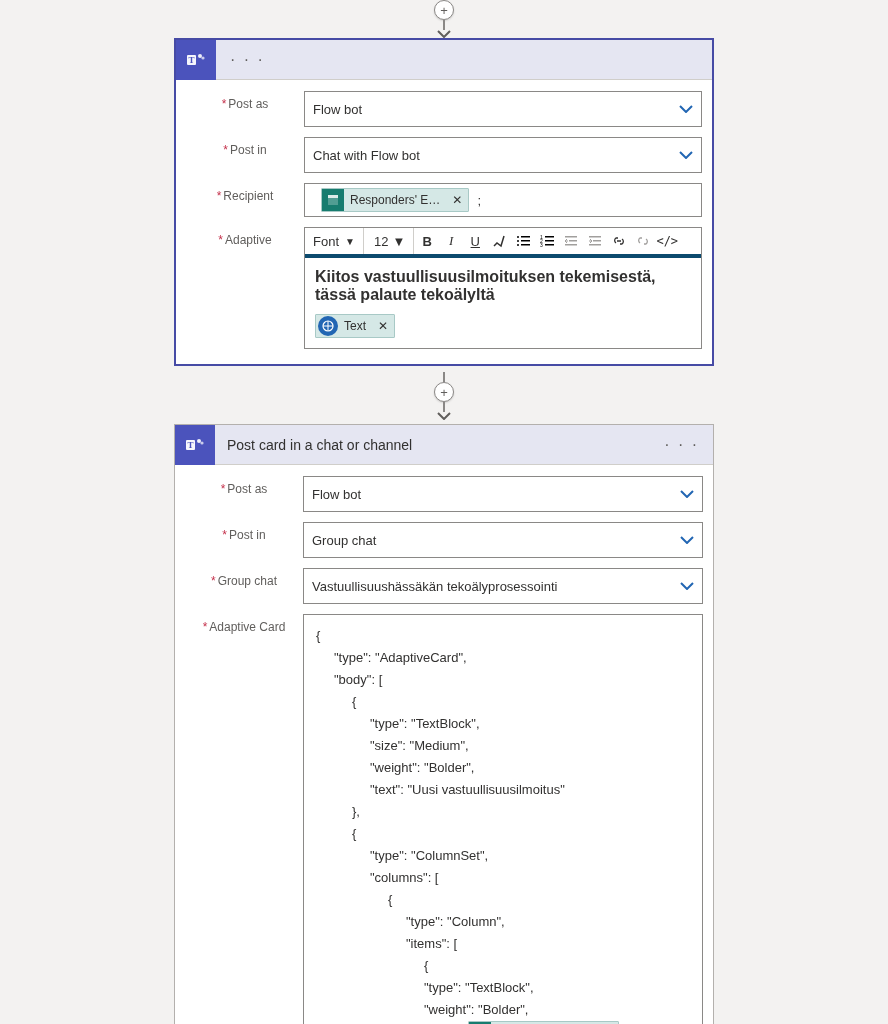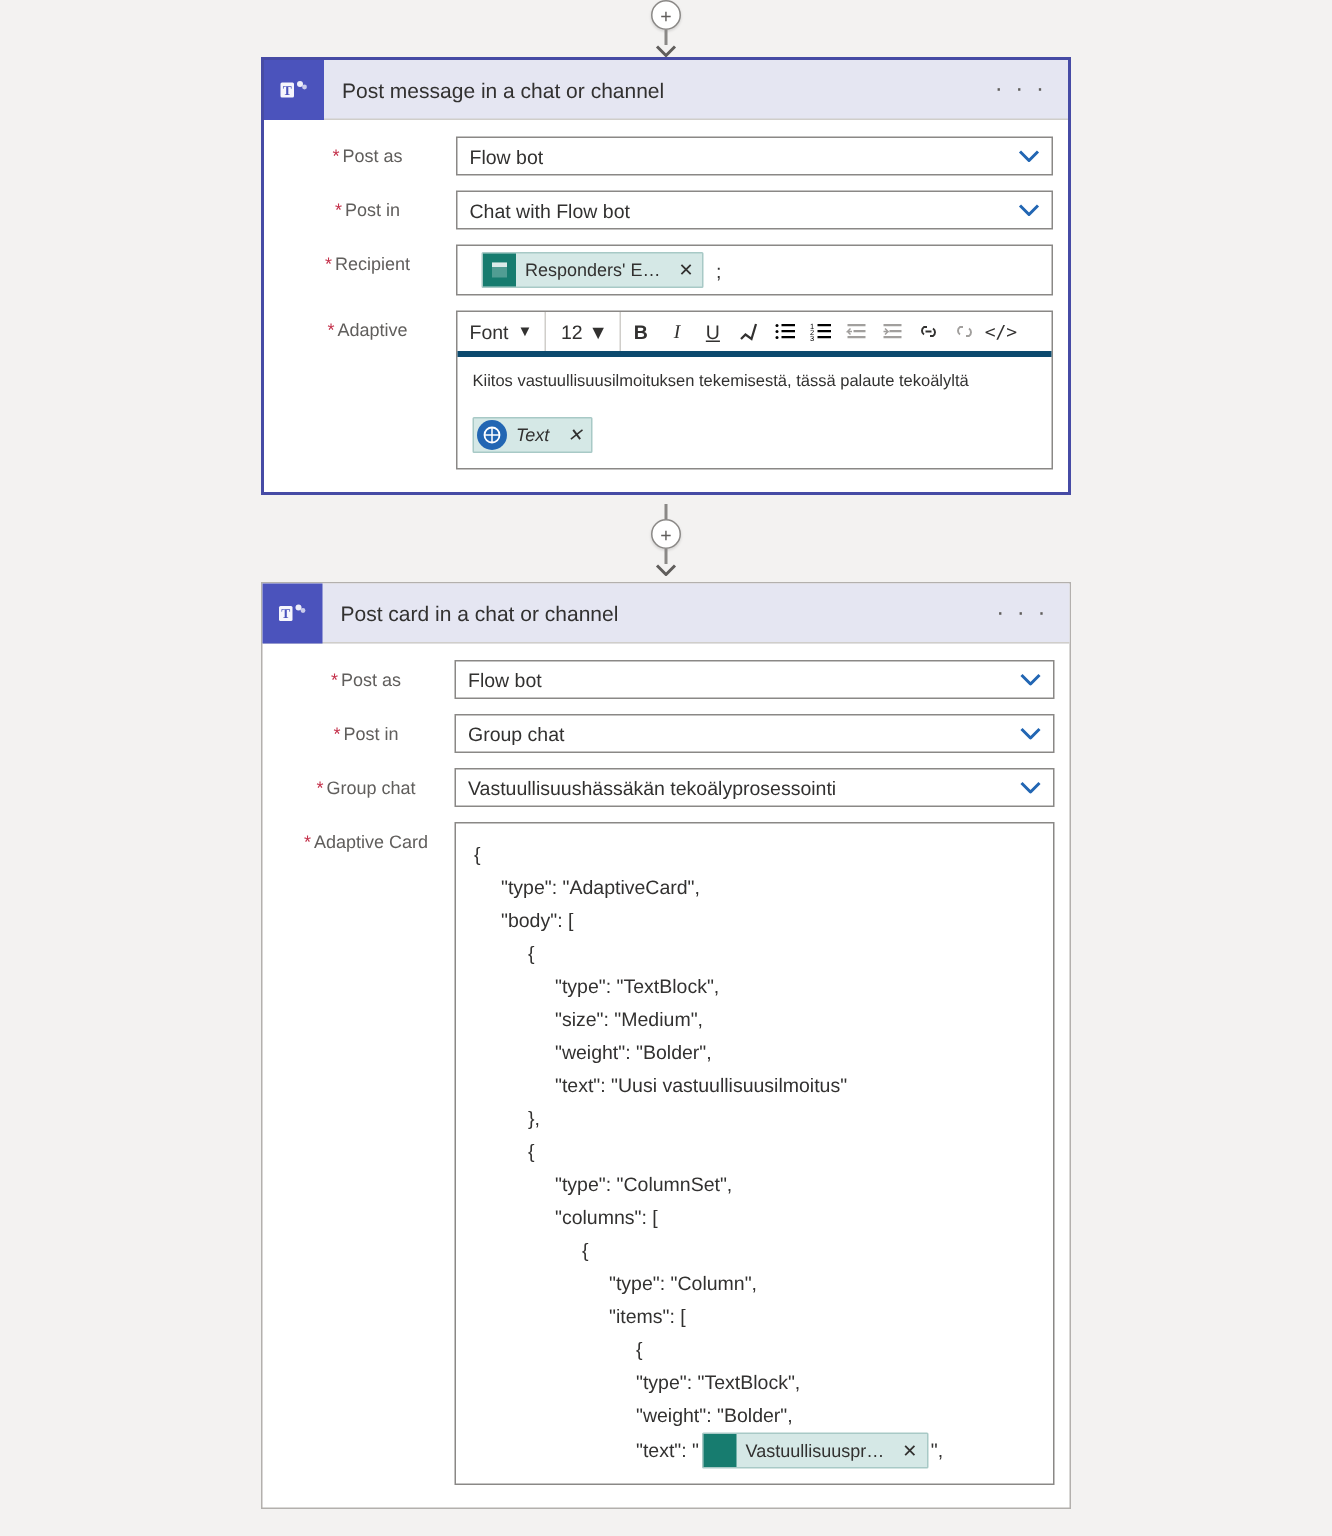--- a/index.html
+++ b/index.html
@@ -70,21 +70,21 @@
     font-size: 12px; color: #605e5c;
     padding-top: 6px;
     text-align: center;
   }
   .req { color: #c4314b; margin-right: 2px; }
   .field-control { flex: 1; }
 
   .select-box, .input-box {
     border: 1px solid #8a8886;
     background: #fff;
-    height: 26px;
+    height: 36px;
     display: flex; align-items: center;
     padding: 0 8px;
     position: relative;
     font-size: 13px;
   }
   .select-box .chev {
     position: absolute; right: 8px; top: 50%; transform: translateY(-50%);
   }
   .chev svg { display: block; }
 
@@ -130,25 +130,24 @@
   .rte-size-sel {
     display: flex; align-items: center; gap: 4px;
     border-right: 1px solid #d0ceca; padding: 0 8px; height: 100%;
   }
   .rte-btn {
     width: 22px; height: 22px; display: flex; align-items: center; justify-content: center;
     cursor: pointer; color: #323130;
   }
   .rte-btn.dim { color: #a19f9d; }
   .rte-body {
-    padding: 10px 10px; min-height: 40px; font-size: 11px; color: #323130;
+    padding: 10px 10px; min-height: 40px; font-size: 16px; color: #323130; font-weight: bold;
   }
   .rte-tokens {
     padding: 0 10px 10px 10px;
-    font-style: italic;
   }
 
   .adv-row {
     padding: 10px 10px 10px 10px;
   }
   .adv-link {
     color: #0f6cbd; font-size: 13px; cursor: pointer;
     display: inline-flex; align-items: center; gap: 6px;
   }
 
@@ -189,21 +188,20 @@
   <div class="card selected">
     <div class="card-header">
       <div class="icon-box">
         <svg width="20" height="20" viewBox="0 0 20 20">
           <rect x="1" y="5" width="9" height="10" rx="1" fill="#fff" opacity=".95"></rect>
           <text x="5.5" y="13" font-size="9" font-family="Segoe UI" text-anchor="middle" fill="#4b53bc" font-weight="bold">T</text>
           <circle cx="14" cy="6" r="2" fill="#fff" opacity=".9"></circle>
           <circle cx="17" cy="8" r="1.6" fill="#fff" opacity=".7"></circle>
         </svg>
       </div>
-      <div class="card-title">Post message in a chat or channel</div>
       <div class="card-menu">· · ·</div>
     </div>
     <div class="card-body">
 
       <div class="field-row">
         <div class="field-label"><span class="req">*</span><span>Post as</span></div>
         <div class="field-control">
           <div class="select-box">
             <span>Flow bot</span>
             <span class="chev">

